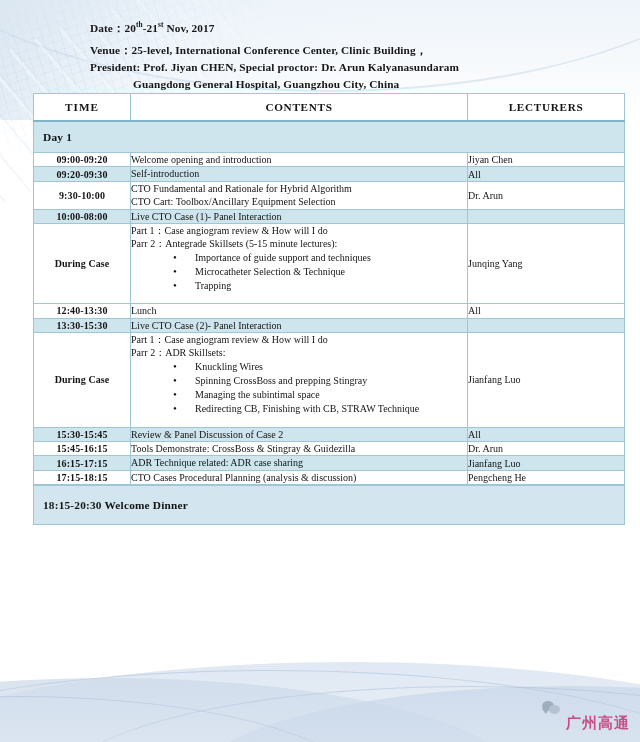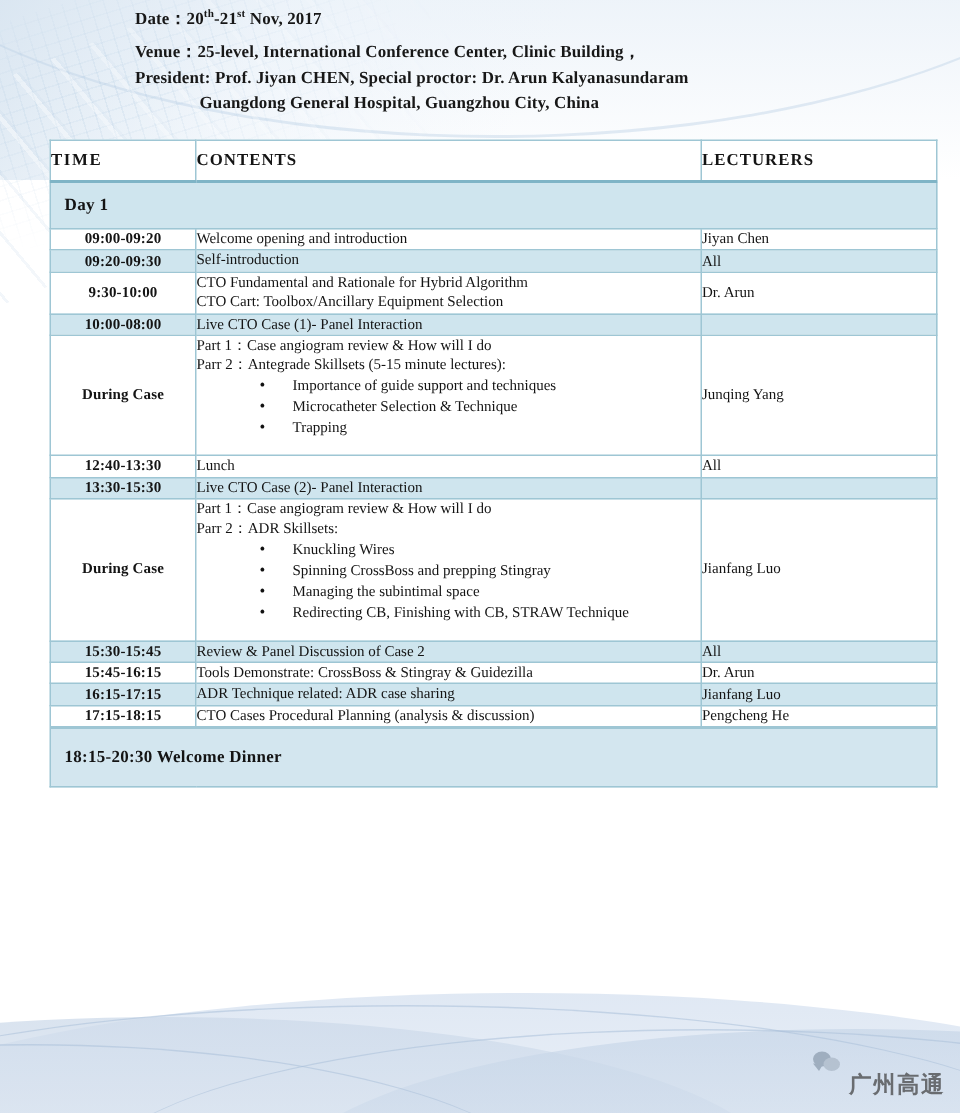--- a/index.html
+++ b/index.html
@@ -103,21 +103,21 @@
     height: 200px;
     background: transparent;
   }
   .bg-bottom .l1 { left: -180px; top: 14px; width: 900px; }
   .bg-bottom .l2 { left: 60px;   top: 30px; width: 820px; }
   .bg-bottom .l3 { left: -330px; top: 40px; width: 700px; }
 
   
   .header-block {
     position: absolute;
-    left: 0; top: 7px;
+    left: 0; top: 22px;
     width: 640px;
     color: #171717;
   }
   .hdr-line {
     font-weight: bold;
     font-size: 11.3px;
     line-height: 1.16;
     letter-spacing: 0.1px;
     white-space: nowrap;
   }
@@ -152,21 +152,21 @@
   table.agenda td {
     border: 1px solid #9ec6d4;
     padding: 0;
     vertical-align: middle;
     color: #141414;
   }
 
   
   tr.head th {
     background: #ffffff;
-    text-align: left;
+    text-align: center;
     font-weight: bold;
     font-size: 11.2px;
     letter-spacing: 0.7px;
     height: 26px;
     border-bottom: 2px solid #7fb4c6;
   }
   tr.head th.th-time { letter-spacing: 1.1px; }
 
   
   tr.day td {
@@ -254,21 +254,21 @@
   }
   .wm-icon .b1 { left: 0;  top: 1px;  width: 12px; height: 10px; }
   .wm-icon .b2 { left: 7px; top: 5px; width: 11px; height: 9px; background: #aab7c6; }
   .wm-icon .t1 { position: absolute; left: 0px; top: 9px; width: 0; height: 0;
                  border-left: 4px solid transparent; border-right: 3px solid transparent;
                  border-top: 5px solid #8c9cae; }
   .wm-text {
     font-family: "DejaVu Sans", "Liberation Sans", sans-serif;
     font-size: 15px;
     font-weight: bold;
-    color: #404040;
+    color: #be185d;
     letter-spacing: 1px;
     margin-top: 32px;
   }
 </style>
 </head>
 <body>
 
 <div id="slide">
 
   <div class="bg-top-wash"></div>

